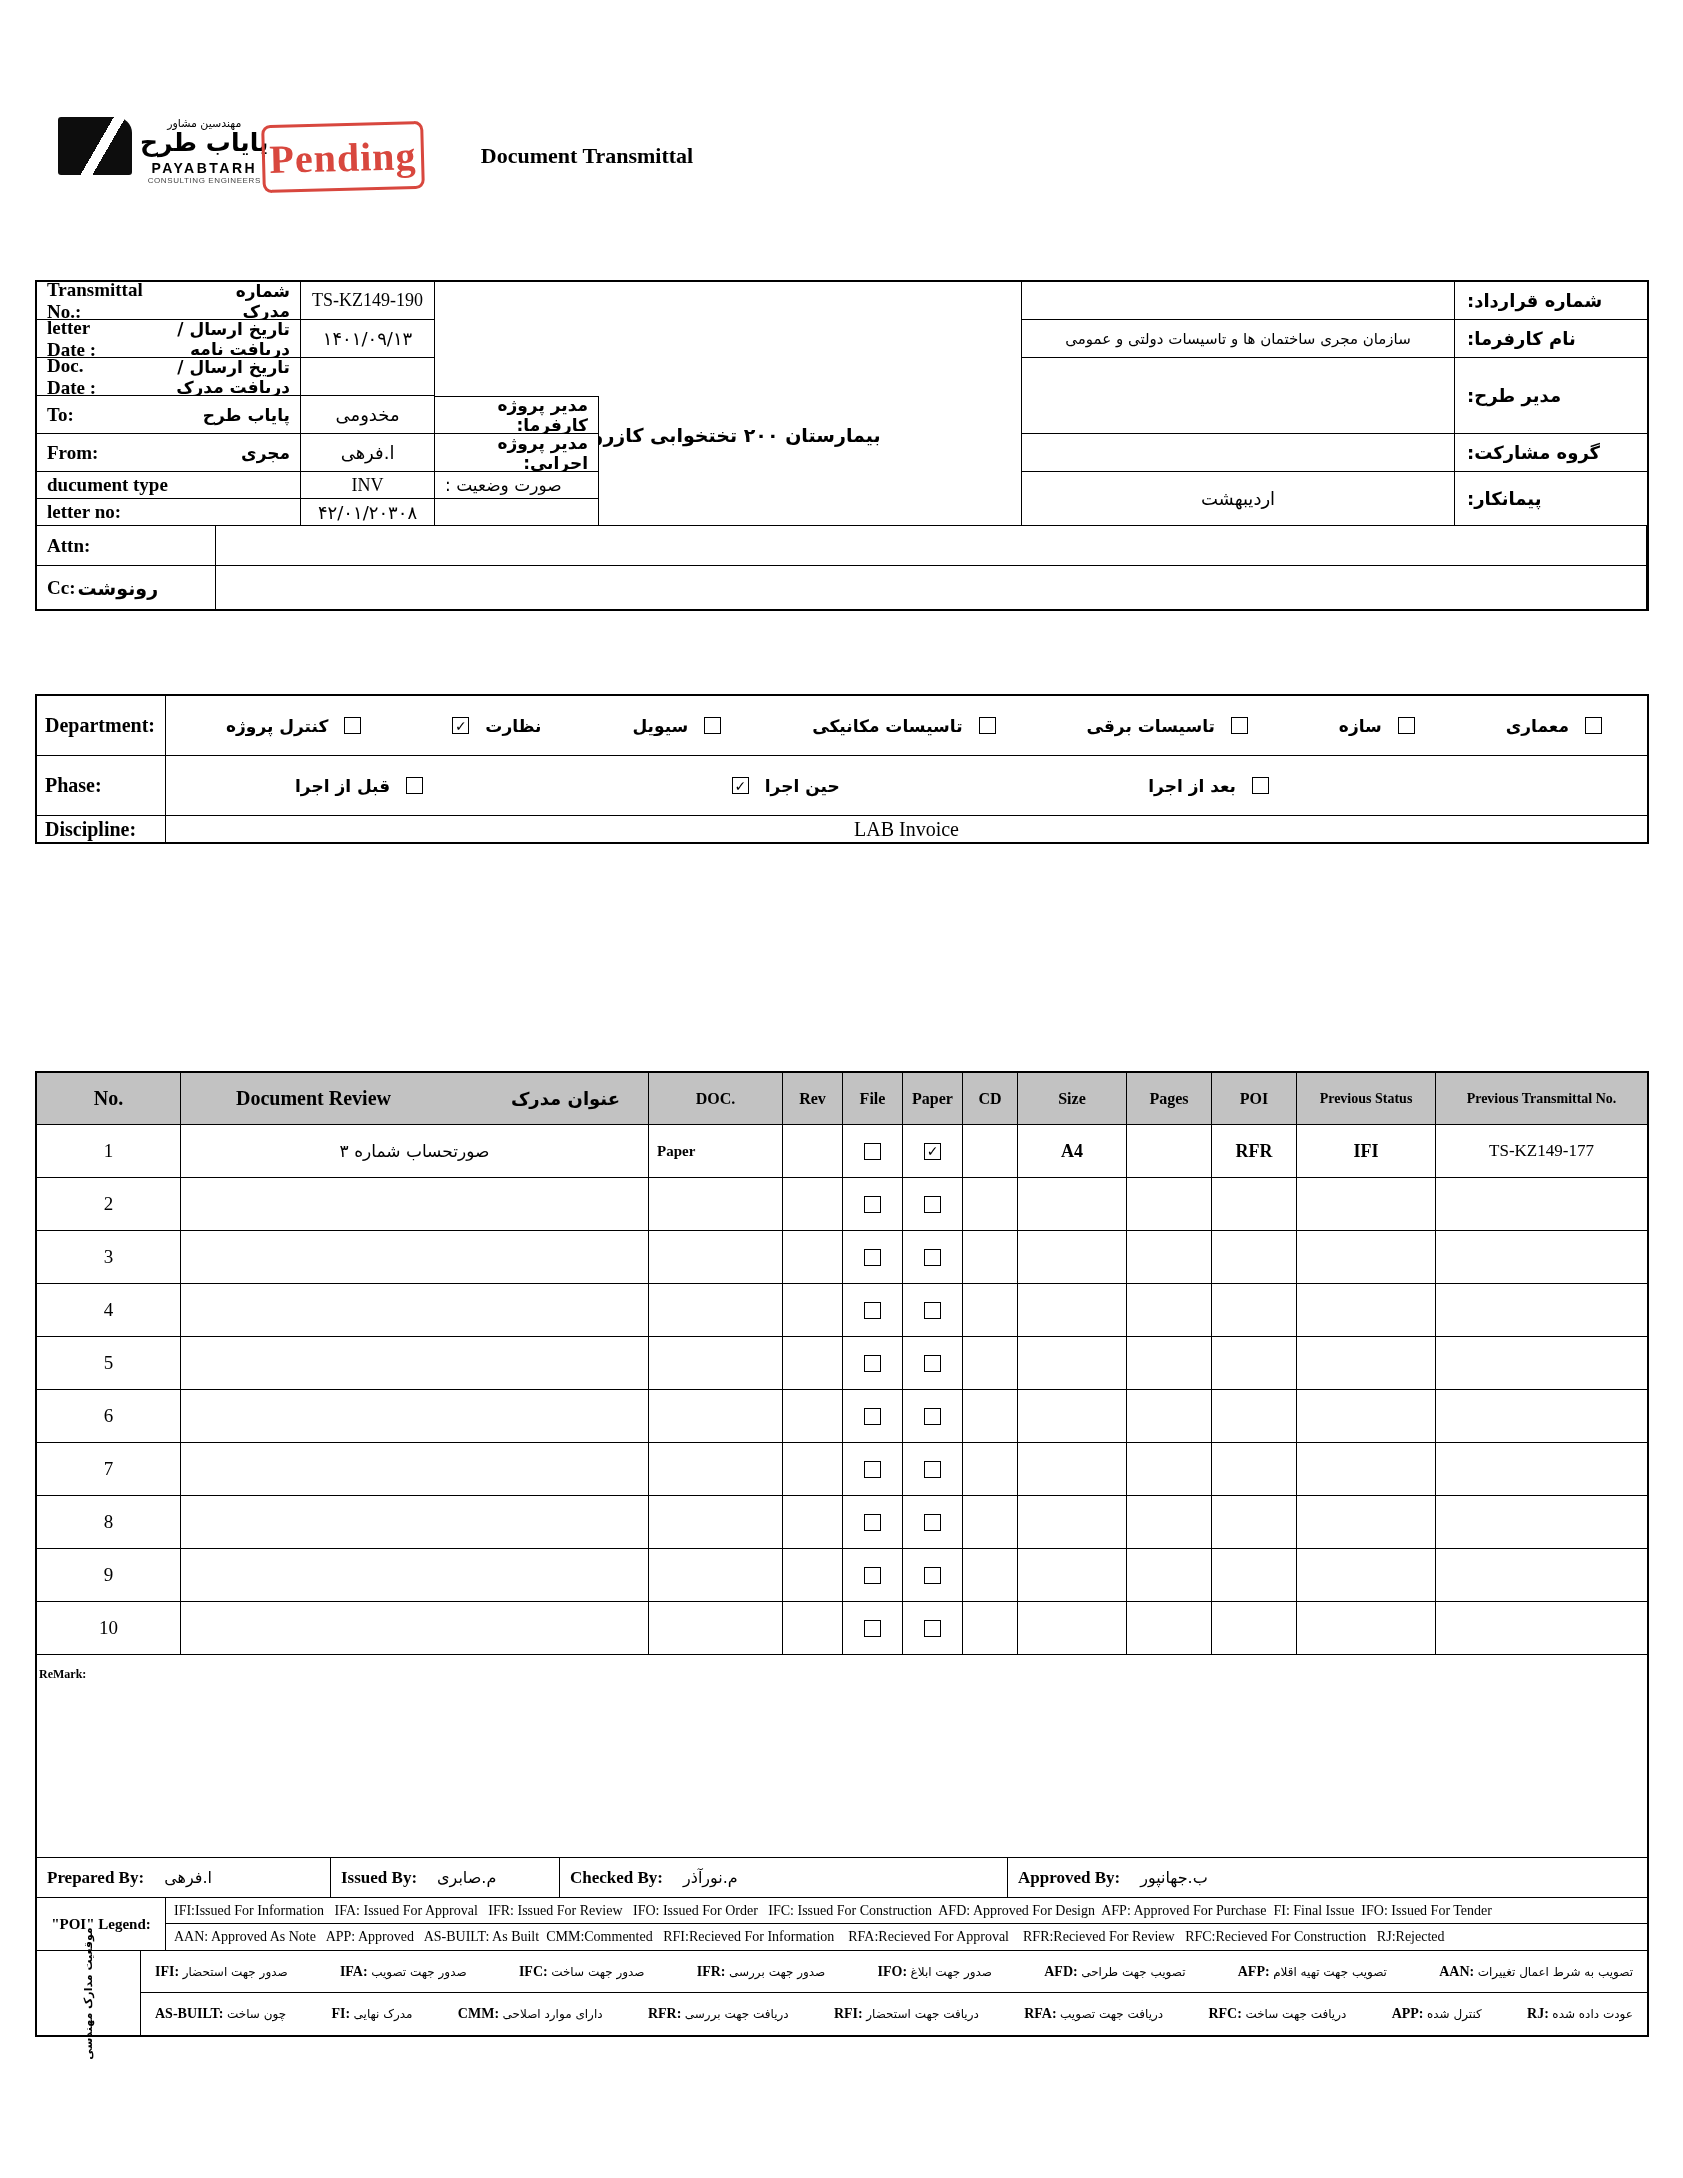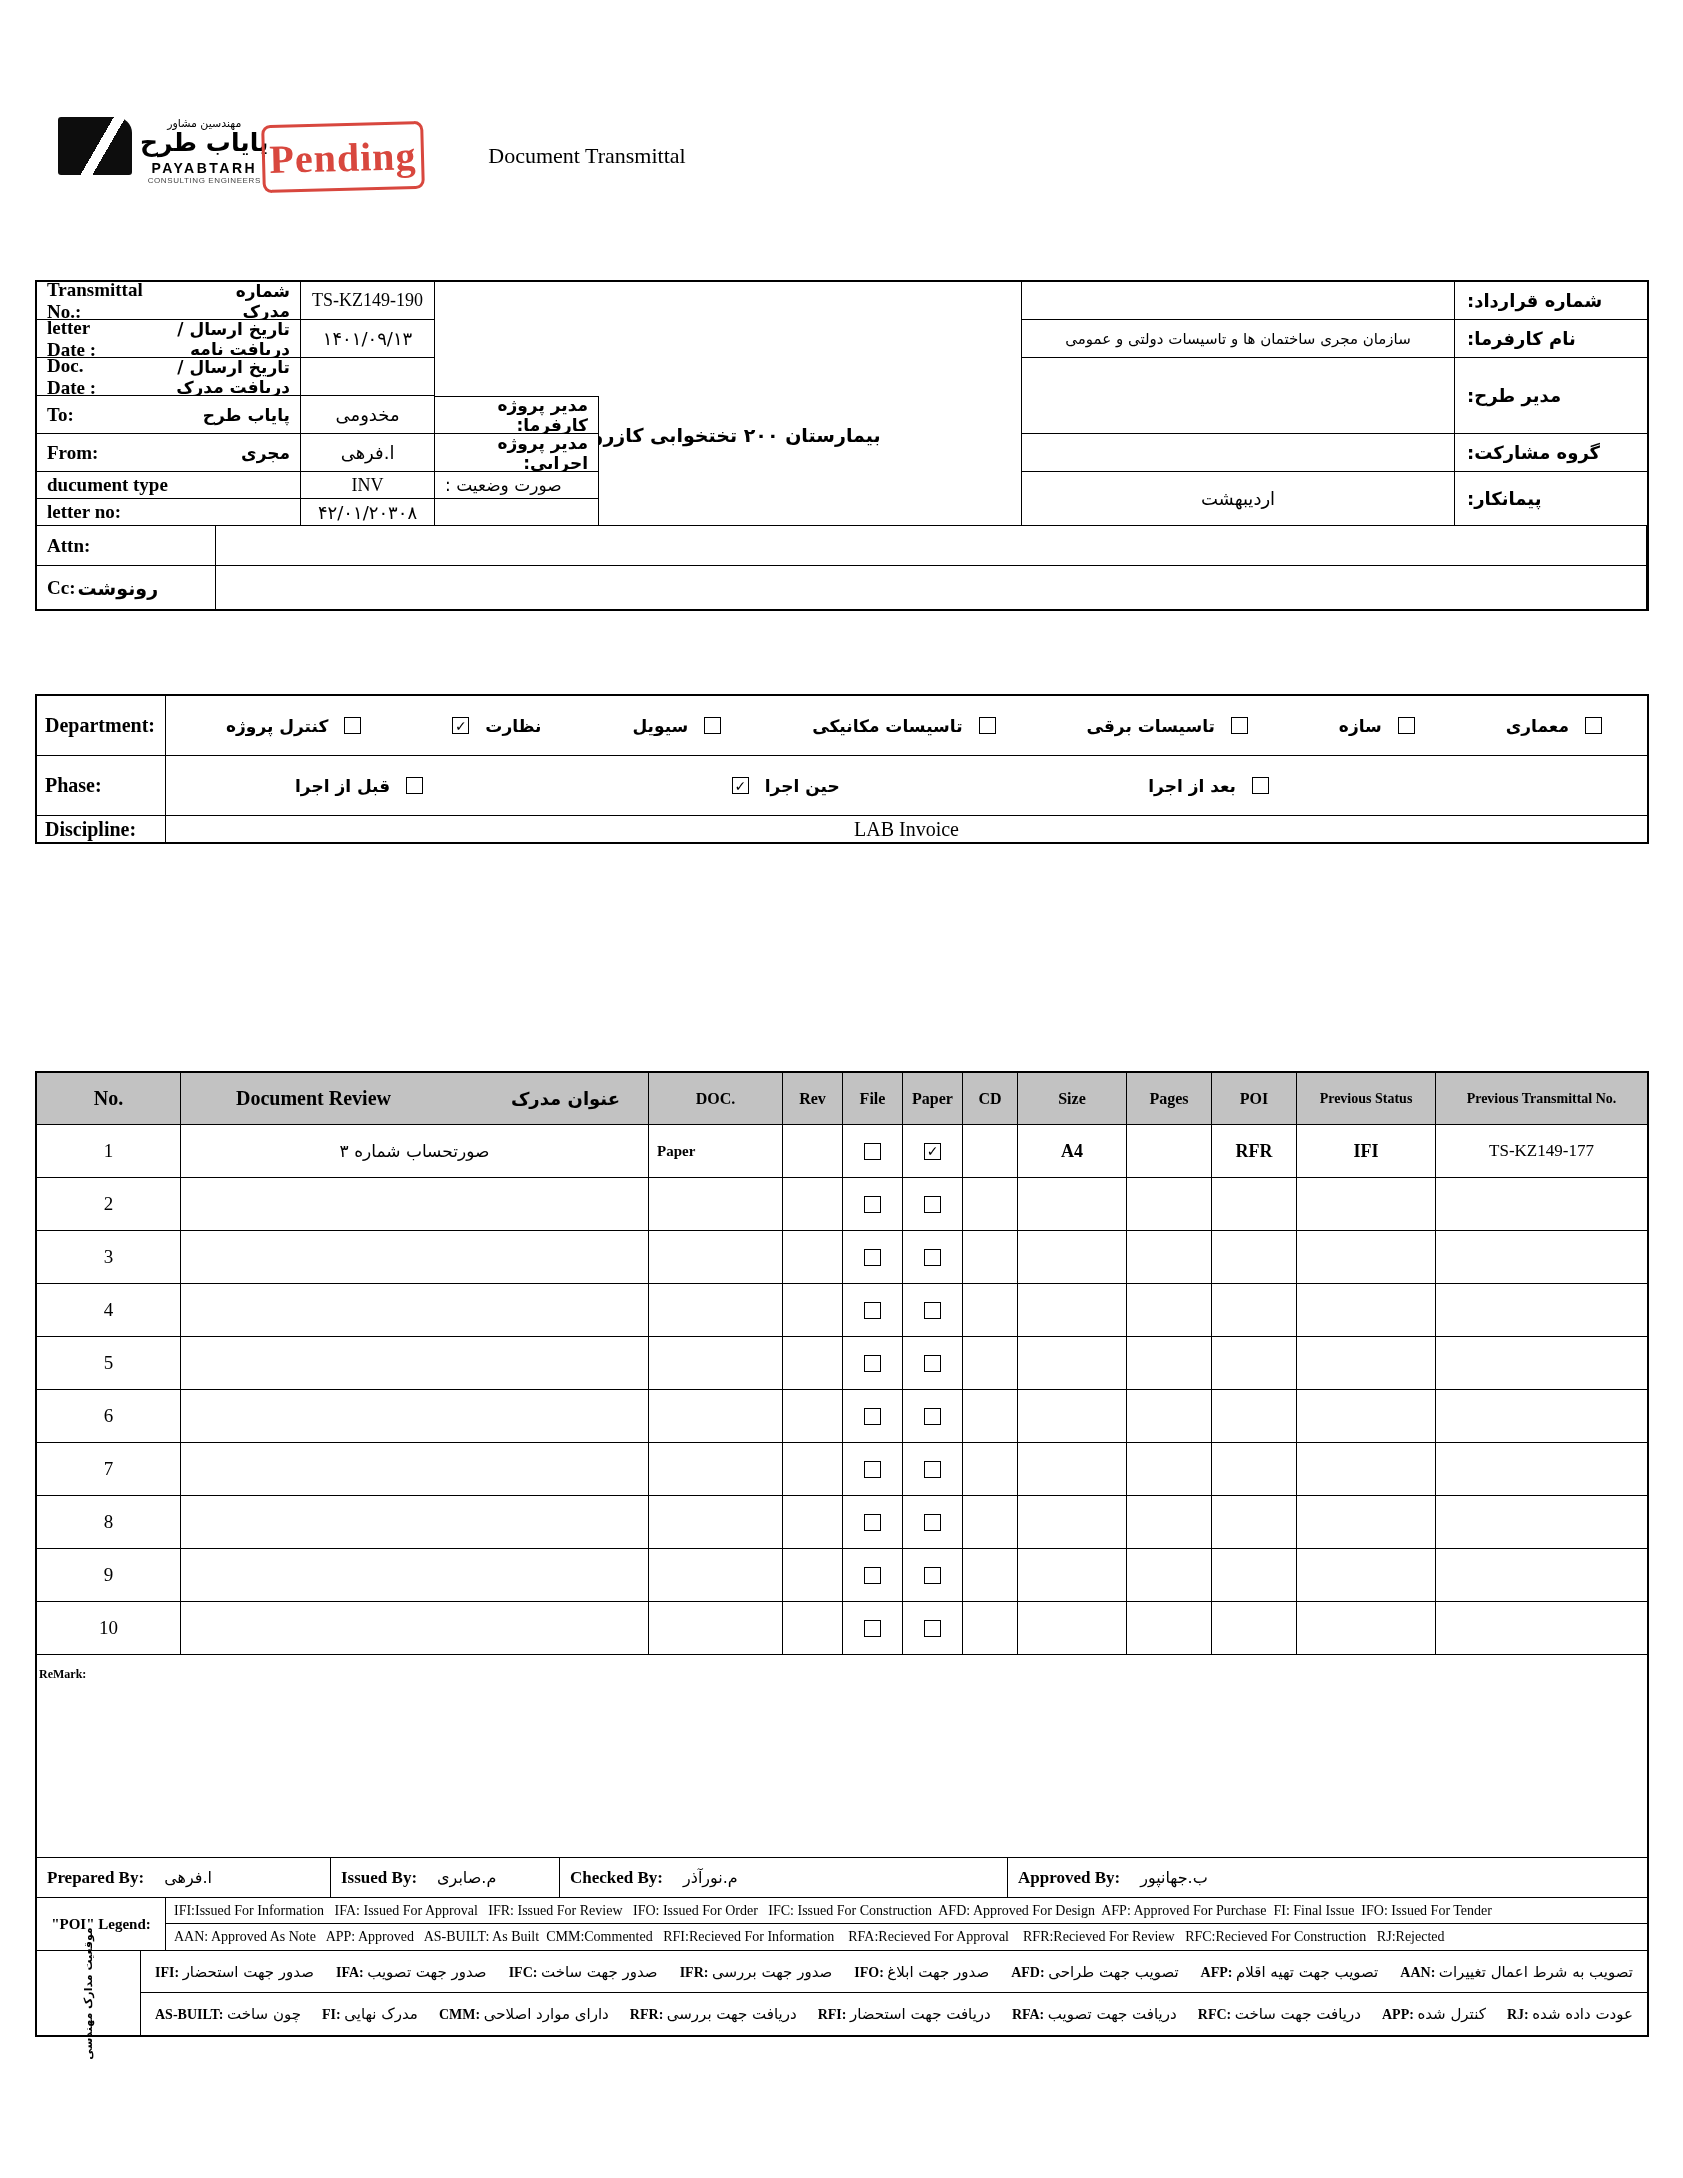--- a/index.html
+++ b/index.html
@@ -12,21 +12,21 @@
 .brand{position:absolute;left:58px;top:117px;display:flex;gap:8px}
 .brand-mark{width:74px;height:58px;background:linear-gradient(120deg,#0d0d0d 0 52%,#fff 52% 63%,#0d0d0d 63% 100%);border-radius:3px 16px 3px 3px}
 .brand-col{display:flex;flex-direction:column;align-items:center}
 .brand-fa-top{font-size:11px;font-family:"DejaVu Sans",sans-serif}
 .brand-fa-name{font-size:25px;font-weight:bold;font-family:"DejaVu Sans",sans-serif;line-height:1.05}
 .brand-en{font-size:14px;font-weight:bold;letter-spacing:2.5px;font-family:"Liberation Sans",sans-serif;margin-top:4px}
 .brand-en-sub{font-size:8px;letter-spacing:0.6px;color:#444;font-family:"Liberation Sans",sans-serif}
 
 .stamp{position:absolute;left:262px;top:123px;width:162px;height:68px;border:3px solid #d8473e;border-radius:9px;color:#d8473e;display:flex;align-items:center;justify-content:center;transform:rotate(-1.5deg)}
 .stamp span{font-size:40px;font-weight:bold;letter-spacing:1px}
-.doc-title{position:absolute;left:418px;top:143px;width:338px;text-align:center;font-size:22px;font-weight:normal}
+.doc-title{position:absolute;left:418px;top:143px;width:338px;text-align:center;font-size:22px;font-weight:bold}
 
 
 .hdr{position:absolute;left:35px;top:280px;width:1614px;height:331px;border:2.5px solid #000;display:grid;grid-template-columns:264px 134px 164px 423px 433px auto;grid-template-rows:38px 38px 38px 38px 38px 27px 27px 40px auto}
 .c{border-right:1.5px solid #000;border-bottom:1.5px solid #000;display:flex;align-items:center;overflow:hidden;font-size:18px}
 .nr{border-right:none!important}
 .nb{border-bottom:none!important}
 .lab{justify-content:space-between;padding:0 10px;font-weight:bold;font-size:19px;gap:6px}
 .lab .fa{font-size:17px}
 .val{justify-content:center}
 .role{justify-content:flex-end;padding:0 10px;font-weight:bold;background:#fff;position:relative;z-index:2;font-size:17px}
@@ -74,21 +74,21 @@
 .poilab{grid-row:1/3;border-right:1.5px solid #000;display:flex;align-items:center;justify-content:center;font-weight:bold;font-size:15px}
 .poiline{display:flex;align-items:center;padding-left:8px;font-size:14px;white-space:pre;overflow:hidden}
 .poiline.first{border-bottom:1px solid #000}
 .fablock{display:grid;grid-template-columns:104px auto;grid-template-rows:42px 42px}
 .falab{grid-row:1/3;border-right:1.5px solid #000;display:flex;align-items:center;justify-content:center;overflow:visible}
 .falab span{transform:rotate(-90deg);white-space:nowrap;font-size:11px;font-weight:bold}
 .faline{display:flex;align-items:center;justify-content:space-between;padding:0 14px;overflow:hidden}
 .faline.first{border-bottom:1px solid #000}
 .fl{white-space:nowrap;font-size:14px}
 .fl .code{font-weight:bold}
-.fl .fa{font-size:15px}
+.fl .fa{font-size:12px}
 </style>
 </head>
 <body>
 
 <div class="page">
 
   <div class="brand">
     <div class="brand-mark"></div>
     <div class="brand-col">
       <span class="brand-fa-top">مهندسین مشاور</span>

